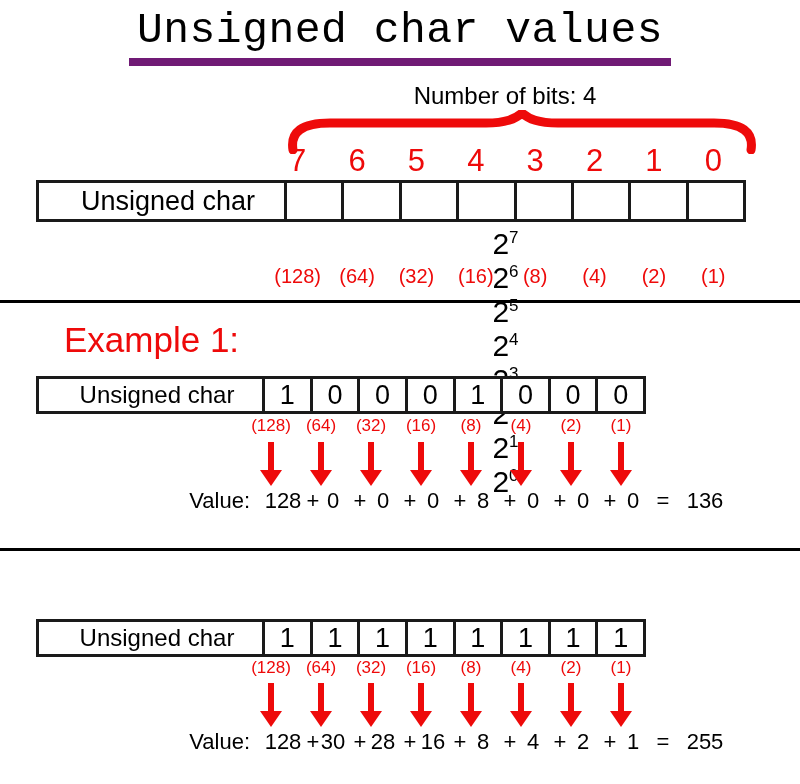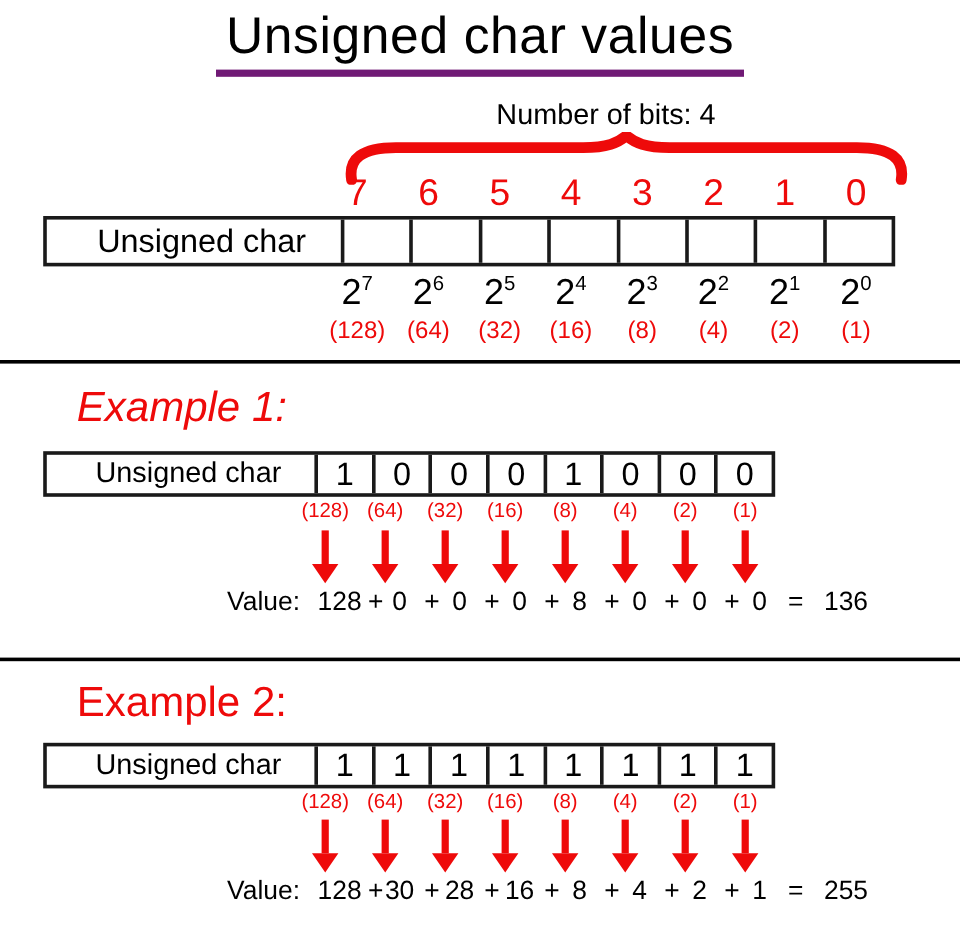--- a/index.html
+++ b/index.html
@@ -4,34 +4,34 @@
 <style>
   html,body{margin:0;padding:0;background:#fff;}
   .canvas{
     position:relative;width:800px;height:784px;background:#ffffff;
     font-family:"Liberation Sans","DejaVu Sans",sans-serif;color:#000;
     overflow:hidden;
   }
   
   .title-wrap{position:absolute;top:6px;left:0;width:800px;text-align:center;}
   .title{display:inline-block;font-size:43px;letter-spacing:.5px;
-         border-bottom:6px solid #701a75;padding:0 8px 3px 8px;}
+         border-bottom:8px solid #701a75;padding:0 8px 3px 8px;font-family:Liberation Mono, monospace;}
   
   .bits-count{position:absolute;top:82px;left:305px;width:400px;text-align:center;font-size:24px;}
   .brace{position:absolute;top:110px;left:286px;}
   .bit-indices{position:absolute;top:143px;left:268px;width:475px;display:flex;}
   .bit-indices span{flex:1;text-align:center;font-size:31px;color:var(--red);}
   .bin-table{position:absolute;display:flex;border:3px solid #1a1a1a;background:#fff;box-sizing:border-box;}
   .bin-table .label-cell{display:flex;align-items:center;justify-content:center;box-sizing:border-box;margin-left:13px;}
   .bin-table .bit-cell{border-left:3px solid #1a1a1a;display:flex;align-items:center;justify-content:center;box-sizing:border-box;}
   .main-table{top:180px;left:36px;height:42px;width:710px;}
   .main-table .label-cell{width:232px;font-size:27px;}
   .main-table .bit-cell{flex:1;font-size:27px;}
   .bitvalue-label{position:absolute;top:233px;left:30px;width:202px;text-align:right;font-size:23px;}
-  .powers-row{position:absolute;top:227px;left:268px;width:475px;display:flex;}
+  .powers-row{position:absolute;top:227px;left:268px;width:475px;display:flex;flex-direction:column;}
   .powers-row .pw{flex:1;text-align:center;font-size:30px;}
   .powers-row sup{font-size:17px;}
   .pvalues-row{position:absolute;top:265px;left:268px;width:475px;display:flex;}
   .pvalues-row span{flex:1;text-align:center;font-size:20px;color:var(--red);}
   .divider{position:absolute;left:0;width:800px;height:3px;background:#000;}
   
   .ex-heading{position:absolute;left:64px;font-size:35px;color:var(--red);}
   .ex-table{left:36px;height:38px;width:610px;}
   .ex-table .label-cell{width:210px;font-size:24px;}
   .ex-table .bit-cell{flex:1;font-size:27px;}
@@ -101,21 +101,21 @@
     <span>(32)</span>
     <span>(16)</span>
     <span>(8)</span>
     <span>(4)</span>
     <span>(2)</span>
     <span>(1)</span>
   </div>
 
   <div class="divider" style="top:300px;"></div>
 
-  <div class="ex-heading" style="top:320px;font-style:italic;">Example 1:</div>
+  <div class="ex-heading" style="top:320px;">Example 1:</div>
 
   <div class="bin-table ex-table" style="position:absolute;top:376px;">
     <div class="label-cell">Unsigned char</div>
     <div class="bit-cell">1</div>
     <div class="bit-cell">0</div>
     <div class="bit-cell">0</div>
     <div class="bit-cell">0</div>
     <div class="bit-cell">1</div>
     <div class="bit-cell">0</div>
     <div class="bit-cell">0</div>
@@ -200,21 +200,20 @@
     <span class="tok" style="left:548px;">+</span>
     <span class="tok" style="left:571px;">0</span>
     <span class="tok" style="left:598px;">+</span>
     <span class="tok" style="left:621px;">0</span>
     <span class="tok" style="left:651px;">=</span>
     <span class="tok" style="left:693px;">136</span>
   </div>
 
   <div class="divider" style="top:548px;"></div>
 
-  <div class="ex-heading" style="top:566px;">Example 2:</div>
 
   <div class="bin-table ex-table" style="position:absolute;top:619px;">
     <div class="label-cell">Unsigned char</div>
     <div class="bit-cell">1</div>
     <div class="bit-cell">1</div>
     <div class="bit-cell">1</div>
     <div class="bit-cell">1</div>
     <div class="bit-cell">1</div>
     <div class="bit-cell">1</div>
     <div class="bit-cell">1</div>

